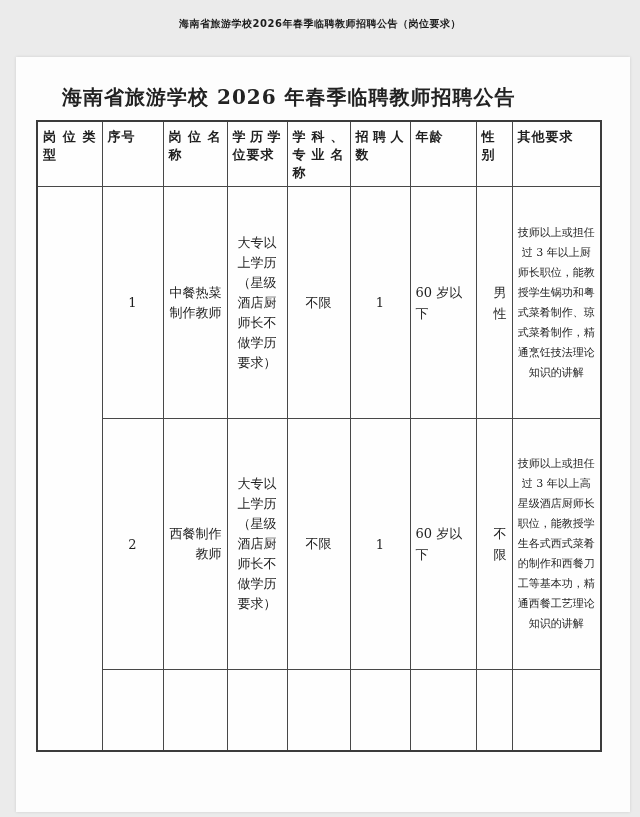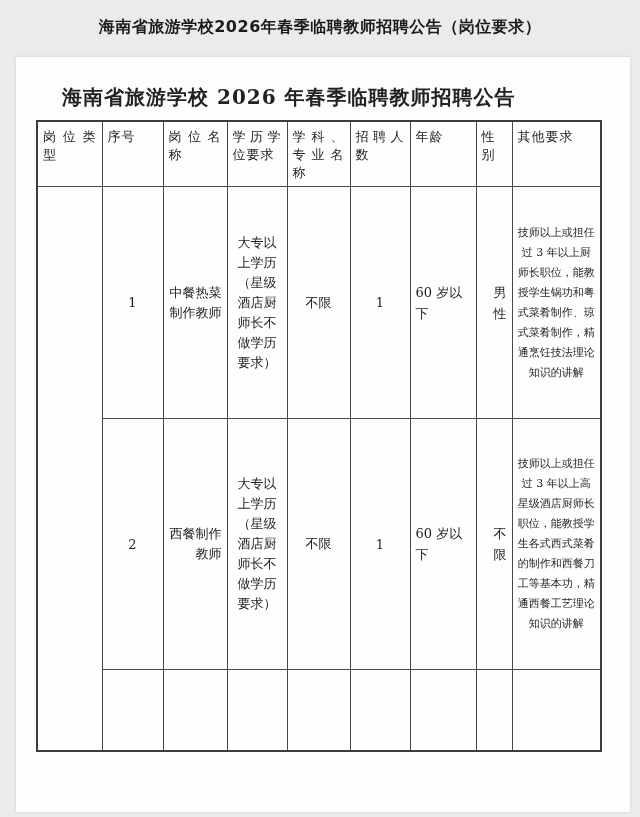--- a/index.html
+++ b/index.html
@@ -13,21 +13,21 @@
     position: relative;
     width: 640px;
     height: 817px;
     background: #ebebeb;
     overflow: hidden;
   }
   .top-title {
     width: 640px;
     padding-top: 17px;
     text-align: center;
-    font-size: 16px;
+    font-size: 10px;
     font-weight: 700;
     color: #1b1b1b;
     letter-spacing: 0.5px;
   }
   .doc-page {
     position: absolute;
     left: 16px;
     top: 57px;
     width: 614px;
     height: 755px;
@@ -64,21 +64,21 @@
     color: #1f1f1f;
   }
   table.req-table th,
   table.req-table td {
     border: 1px solid #484848;
     padding: 4px 5px;
     overflow: hidden;
     word-break: break-all;
   }
   table.req-table th {
-    font-weight: 400;
+    font-weight: 700;
     text-align: justify;
     vertical-align: top;
     padding-top: 6px;
     letter-spacing: 1px;
   }
   tr.header-row { height: 59px; }
   tr.body-row-1 { height: 232px; }
   tr.body-row-2 { height: 251px; }
   tr.body-row-3 { height: 81px; }
   td.c-center { text-align: center; vertical-align: middle; }

